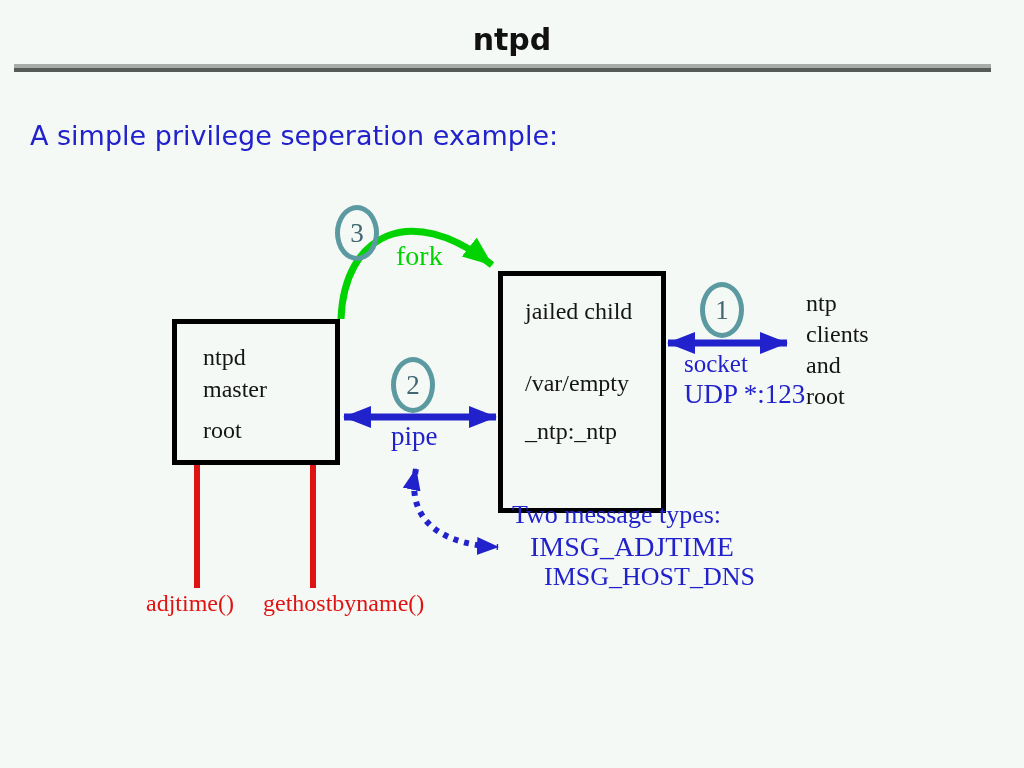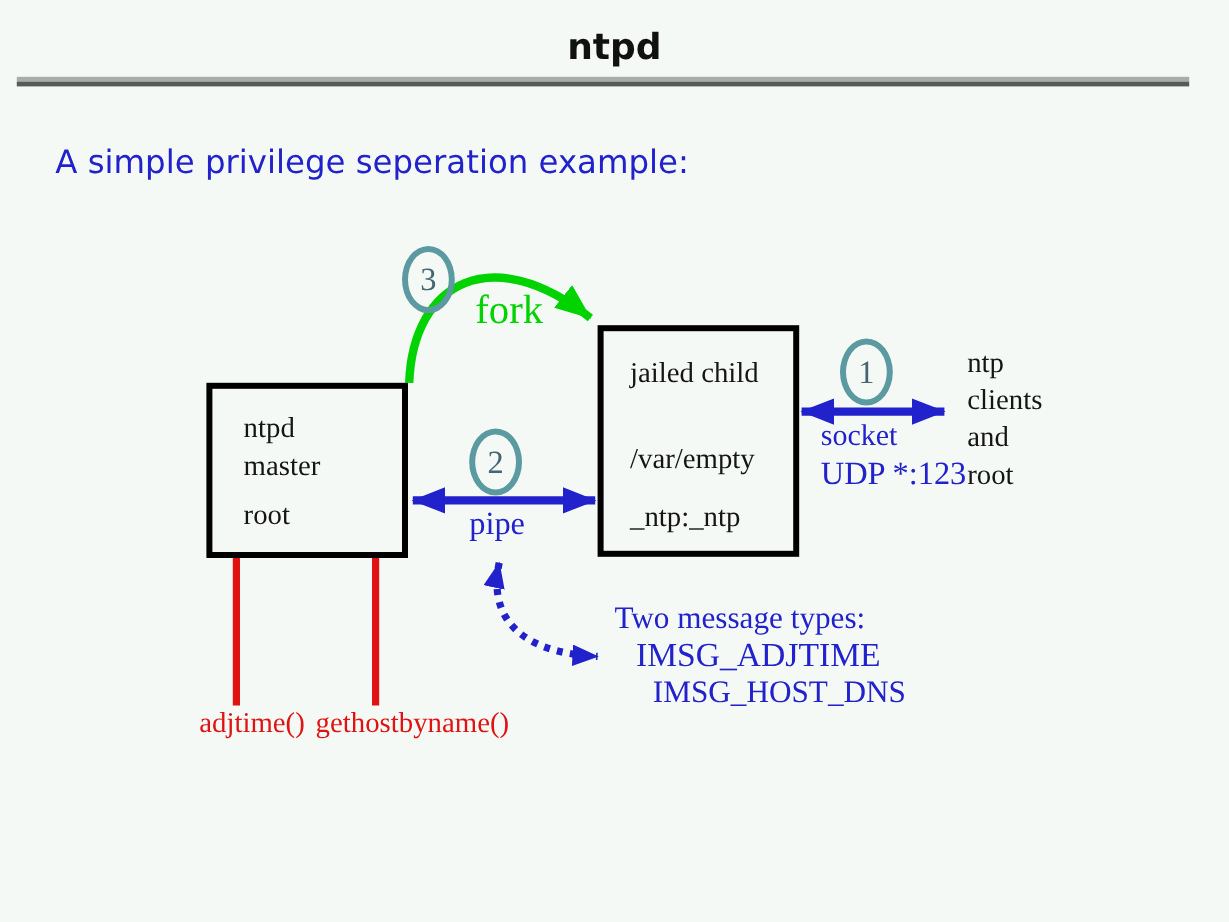--- a/index.html
+++ b/index.html
@@ -20,45 +20,45 @@
     left:0;right:0;top:22px;text-align:center;
     font-family:"DejaVu Sans","Liberation Sans",sans-serif;
     font-weight:bold;font-size:30px;color:#111;letter-spacing:0px;
   }
   .title-rule{left:14px;top:64px;width:977px;height:8px;}
   .title-rule .lt{height:4px;background:var(--rule_light)}
   .title-rule .dk{height:4px;background:var(--rule_dark)}
   .subtitle{
     left:30px;top:120px;
     font-family:"DejaVu Sans","Liberation Sans",sans-serif;
-    font-size:27px;color:var(--blue);margin-left:16px;
+    font-size:27px;color:var(--blue);
   }
   
   .pbox{border:5px solid #000;box-sizing:border-box;background:transparent}
   .master-box{left:172px;top:319px;width:168px;height:146px}
-  .child-box{left:498px;top:271px;width:168px;height:193px}
+  .child-box{left:498px;top:271px;width:168px;height:242px}
   .pbox .bline{position:absolute;font-size:24px;color:var(--ink);white-space:nowrap}
   
   .badge{
     width:44px;height:56px;border:5px solid var(--teal);border-radius:50%;
     box-sizing:border-box;display:flex;align-items:center;justify-content:center;
     font-size:27px;color:var(--teal_dark);
   }
   
   .lbl{white-space:nowrap}
-  .fork-label{left:396px;top:240px;font-size:34px;color:var(--green)}
+  .fork-label{left:396px;top:240px;font-size:28px;color:var(--green)}
   .pipe-label{left:391px;top:421px;font-size:27px;color:var(--blue)}
   .socket-label{left:684px;top:350px;font-size:25px;color:var(--blue)}
   .udp-label{left:684px;top:379px;font-size:27px;color:var(--blue)}
   .clients{left:806px;top:288px;font-size:24px;color:var(--ink);line-height:31px}
   .msg-title{left:512px;top:500px;font-size:26px;color:var(--blue)}
   .msg-item1{left:530px;top:531px;font-size:28px;color:var(--blue)}
   .msg-item2{left:544px;top:562px;font-size:26px;color:var(--blue)}
   .syscall{font-size:24px;color:var(--red)}
-  .syscall-adjtime{left:166px;top:590px}
+  .syscall-adjtime{left:146px;top:590px}
   .syscall-gethostbyname{left:263px;top:590px}
   
   svg.overlay{left:0;top:0;pointer-events:none}
   .stroke-green{stroke:var(--green)}
   .stroke-blue{stroke:var(--blue)}
   .stroke-red{stroke:var(--red)}
   .fill-green{fill:var(--green)}
   .fill-blue{fill:var(--blue)}
 </style>
 </head>

